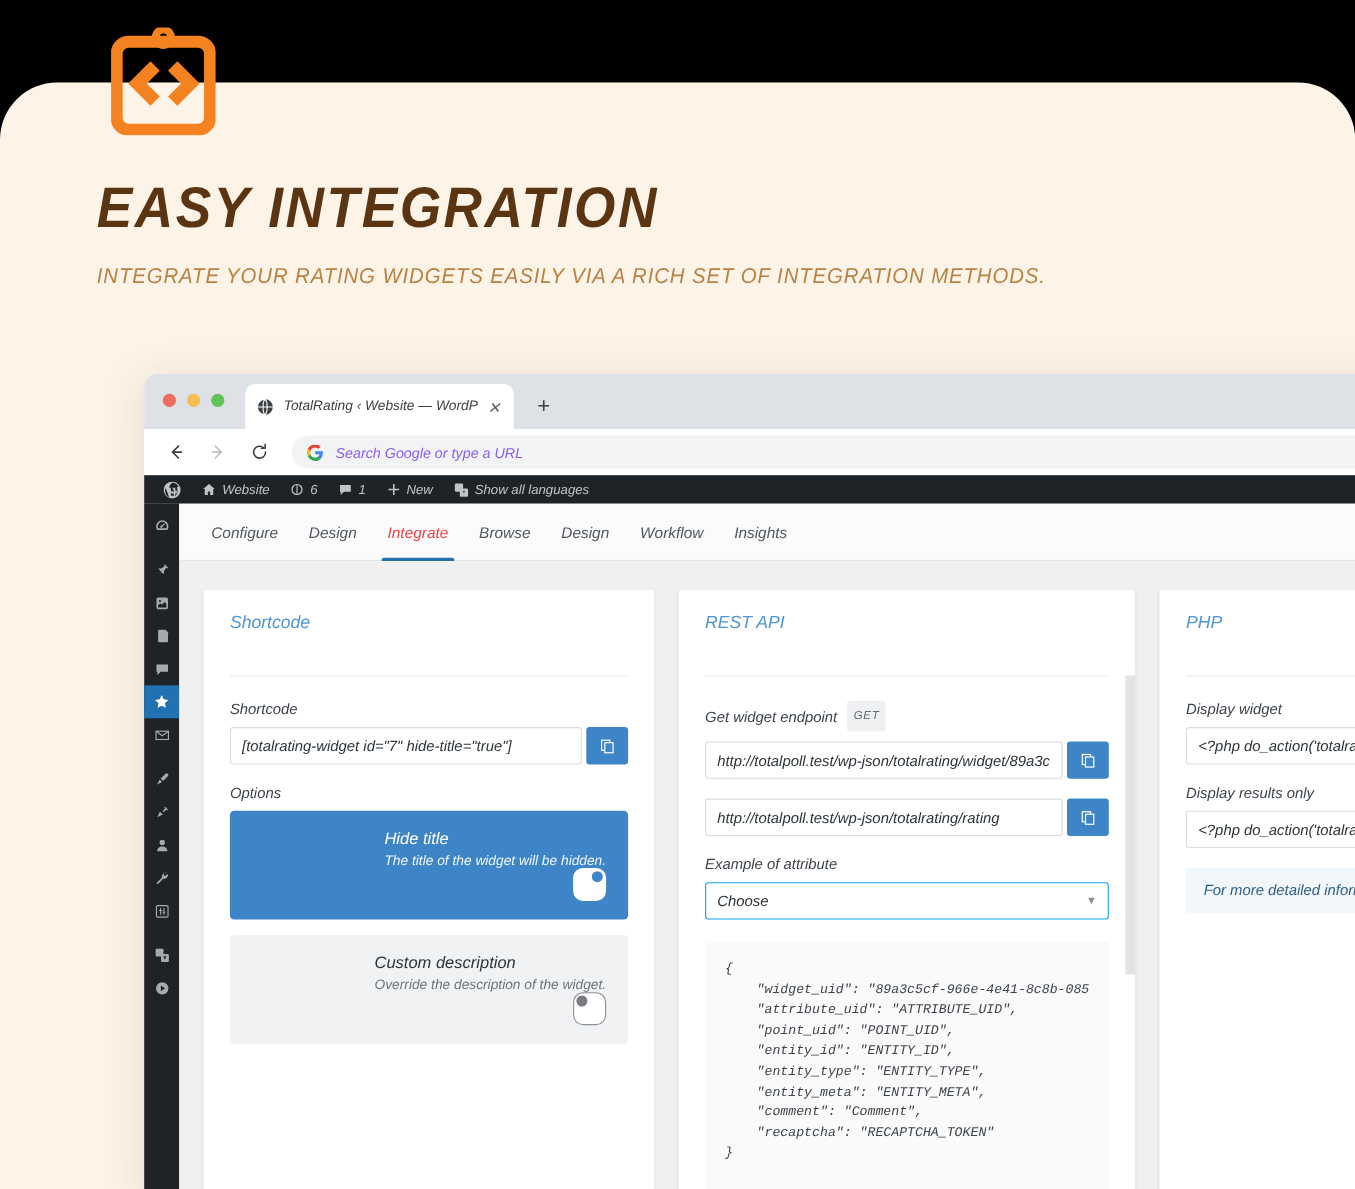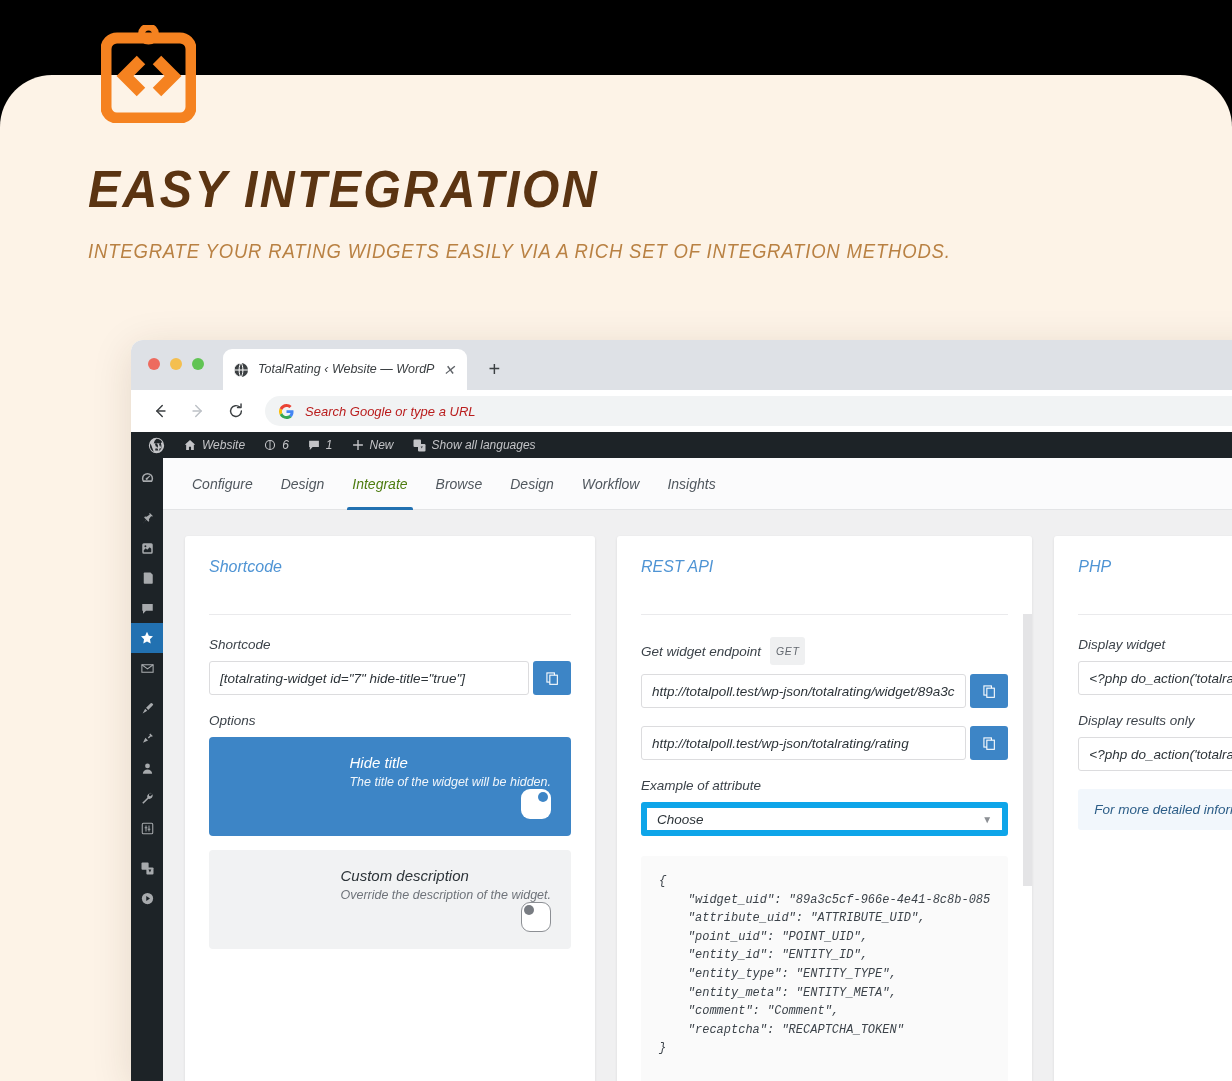--- a/index.html
+++ b/index.html
@@ -90,21 +90,21 @@
     display: flex; align-items: center; justify-content: center;
     color: #3c4043;
   }
   .navbtn.fwd { color: #bdc1c6; }
   .omnibox {
     flex: 1 1 auto; height: 30px; background: #f1f3f4;
     border-radius: 15px; display: flex; align-items: center;
     padding: 0 14px; margin-left: 6px; margin-right: 0;
   }
   .omni-g { width: 15px; height: 15px; margin-right: 11px; flex: 0 0 15px; }
-  .omni-text { font-size: 13px; color: #b91c1c; }
+  .omni-text { font-size: 13px; color: #8b5cf6; }
 
   
   .wpbar {
     height: 26px; background: #1d2327; display: flex; align-items: center;
     padding-left: 8px; gap: 0; color: #c3c4c7; font-size: 12px;
   }
   .wpbar-item {
     display: flex; align-items: center; gap: 5px;
     padding: 0 9px; height: 26px; white-space: nowrap;
   }
@@ -133,21 +133,21 @@
   
   .ptabs {
     height: 52px; background: #fbfbfc; border-bottom: 1px solid #e3e4e6;
     display: flex; align-items: center; padding-left: 15px;
     position: relative;
   }
   .ptab {
     font-size: 14px; color: #50575e; padding: 0 14px; height: 52px;
     display: flex; align-items: center; position: relative;
   }
-  .ptab.active { color: #4d7c0f; }
+  .ptab.active { color: #ef4444; }
   .ptab.active::after {
     content: ""; position: absolute; left: 9px; right: 9px; bottom: 0;
     height: 3px; background: #2271b1; border-radius: 2px 2px 0 0;
   }
 
   
   .cards { display: flex; gap: 22px; padding: 26px 0 0 22px; }
   .card {
     background: #ffffff; border-radius: 3px;
     box-shadow: 0 1px 3px rgba(0,0,0,0.09);
@@ -198,21 +198,21 @@
     content: ""; position: absolute; right: 3px; top: 3px;
     width: 10px; height: 10px; border-radius: 50%; background: #3d85c6;
   }
   .tg.off { background: #ffffff; border: 1px solid #8c8f94; }
   .tg.off::after {
     content: ""; position: absolute; left: 2px; top: 2px;
     width: 10px; height: 10px; border-radius: 50%; background: #787c82;
   }
 
   .select {
-    height: 34px; border: 6px solid #0ea5e9; border-radius: 3px;
+    height: 34px; border: 1px solid #0ea5e9; border-radius: 3px;
     background: #ffffff; display: flex; align-items: center;
     justify-content: space-between; padding: 0 10px;
     font-size: 13.5px; color: #2c3338; margin-bottom: 20px;
   }
   .caret { color: #8c8f94; font-size: 10px; }
 
   .codeblock {
     background: #fafafa; border-radius: 3px; padding: 16px 18px;
     font-family: "Liberation Mono", "DejaVu Sans Mono", monospace;
     font-size: 12px; line-height: 1.55; color: #3c434a;

